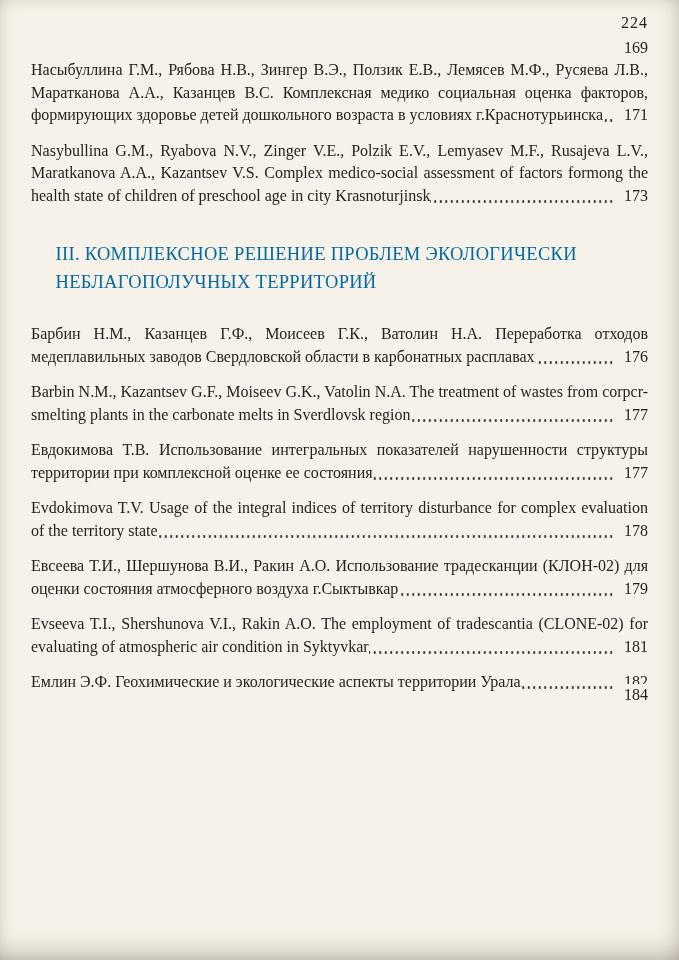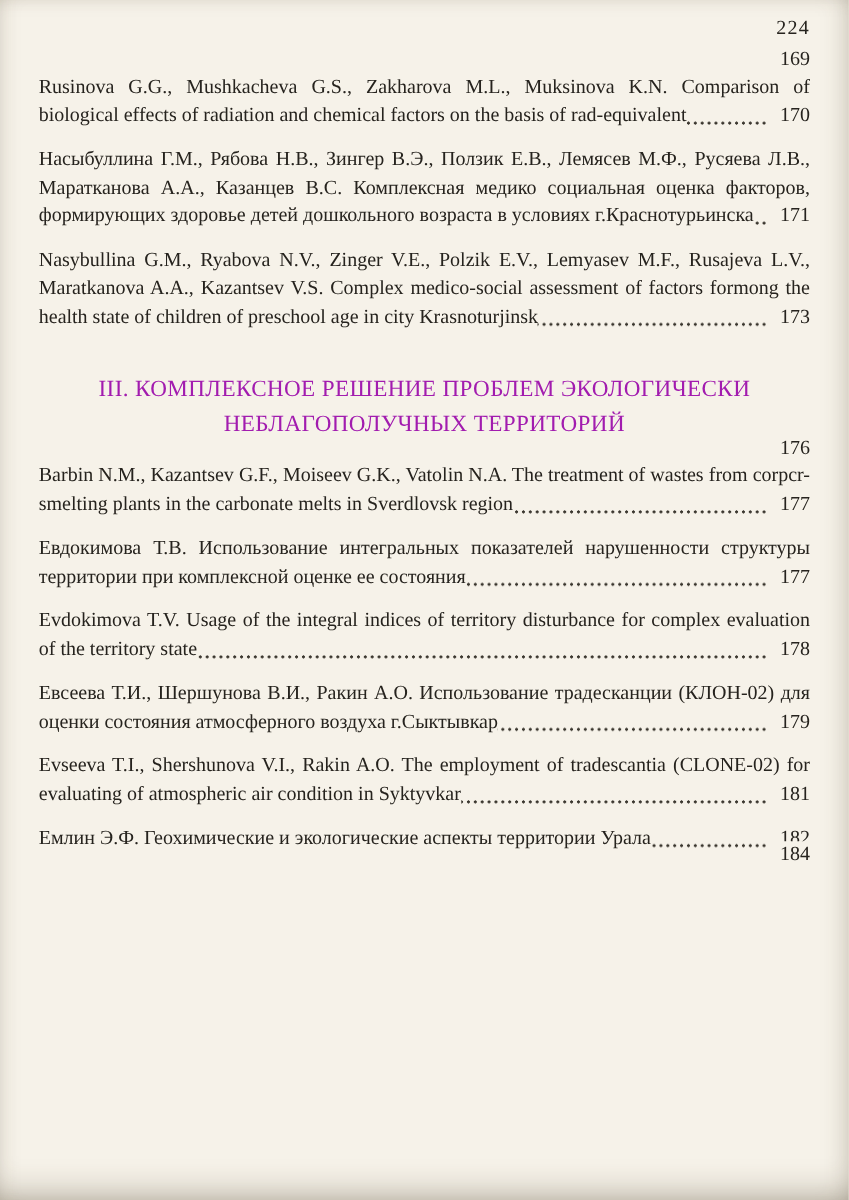--- a/index.html
+++ b/index.html
@@ -60,57 +60,53 @@
     line-height: 22.5px;
     background: #f6f2e9;
     padding-left: 9px;
   }
 
   .section-heading {
     font-weight: 400;
     font-size: 18.5px;
     line-height: 28px;
     letter-spacing: 0.3px;
-    text-align: center;
     max-width: 568px;
-    margin: 33px auto 16px auto;
-    color: #a21caf;
+    margin: 33px auto 27px auto;
+    color: #0369a1;
   }
 </style>
 </head>
 <body>
 
 <div class="scan-page">
 
   <div class="page-header">224</div>
 
   <main class="toc">
 
     <p class="entry">
       <span class="page-num">169</span>
     </p>
 
-    <p class="entry">
-      <span class="entry-text">Rusinova G.G., Mushkacheva G.S., Zakharova M.L., Muksinova K.N. Comparison of biological effects of radiation and chemical factors on the basis of rad-equivalent</span>
-      <span class="page-num">170</span>
-    </p>
 
     <p class="entry">
       <span class="entry-text">Насыбуллина Г.М., Рябова Н.В., Зингер В.Э., Ползик Е.В., Лемясев М.Ф., Русяева Л.В., Маратканова А.А., Казанцев В.С. Комплексная медико социальная оценка факторов, формирующих здоровье детей дошкольного возраста в условиях г.Краснотурьинска</span>
       <span class="page-num">171</span>
     </p>
 
     <p class="entry">
       <span class="entry-text">Nasybullina G.M., Ryabova N.V., Zinger V.E., Polzik E.V., Lemyasev M.F., Rusajeva L.V., Maratkanova A.A., Kazantsev V.S. Complex medico-social assessment of factors formong the health state of children of preschool age in city Krasnoturjinsk</span>
       <span class="page-num">173</span>
     </p>
 
     <h2 class="section-heading">III. КОМПЛЕКСНОЕ РЕШЕНИЕ ПРОБЛЕМ ЭКОЛОГИЧЕСКИ НЕБЛАГОПОЛУЧНЫХ ТЕРРИТОРИЙ</h2>
 
     <p class="entry">
+      <span class="entry-text">Барбин Н.М., Казанцев Г.Ф., Моисеев Г.К., Ватолин Н.А. Переработка отходов медеплавильных заводов Свердловской области в карбонатных расплавах</span>
       <span class="page-num">176</span>
     </p>
 
     <p class="entry">
       <span class="entry-text">Barbin N.M., Kazantsev G.F., Moiseev G.K., Vatolin N.A. The treatment of wastes from corpcr-smelting plants in the carbonate melts in Sverdlovsk region</span>
       <span class="page-num">177</span>
     </p>
 
     <p class="entry">
       <span class="entry-text">Евдокимова Т.В. Использование интегральных показателей нарушенности структуры территории при комплексной оценке ее состояния</span>

